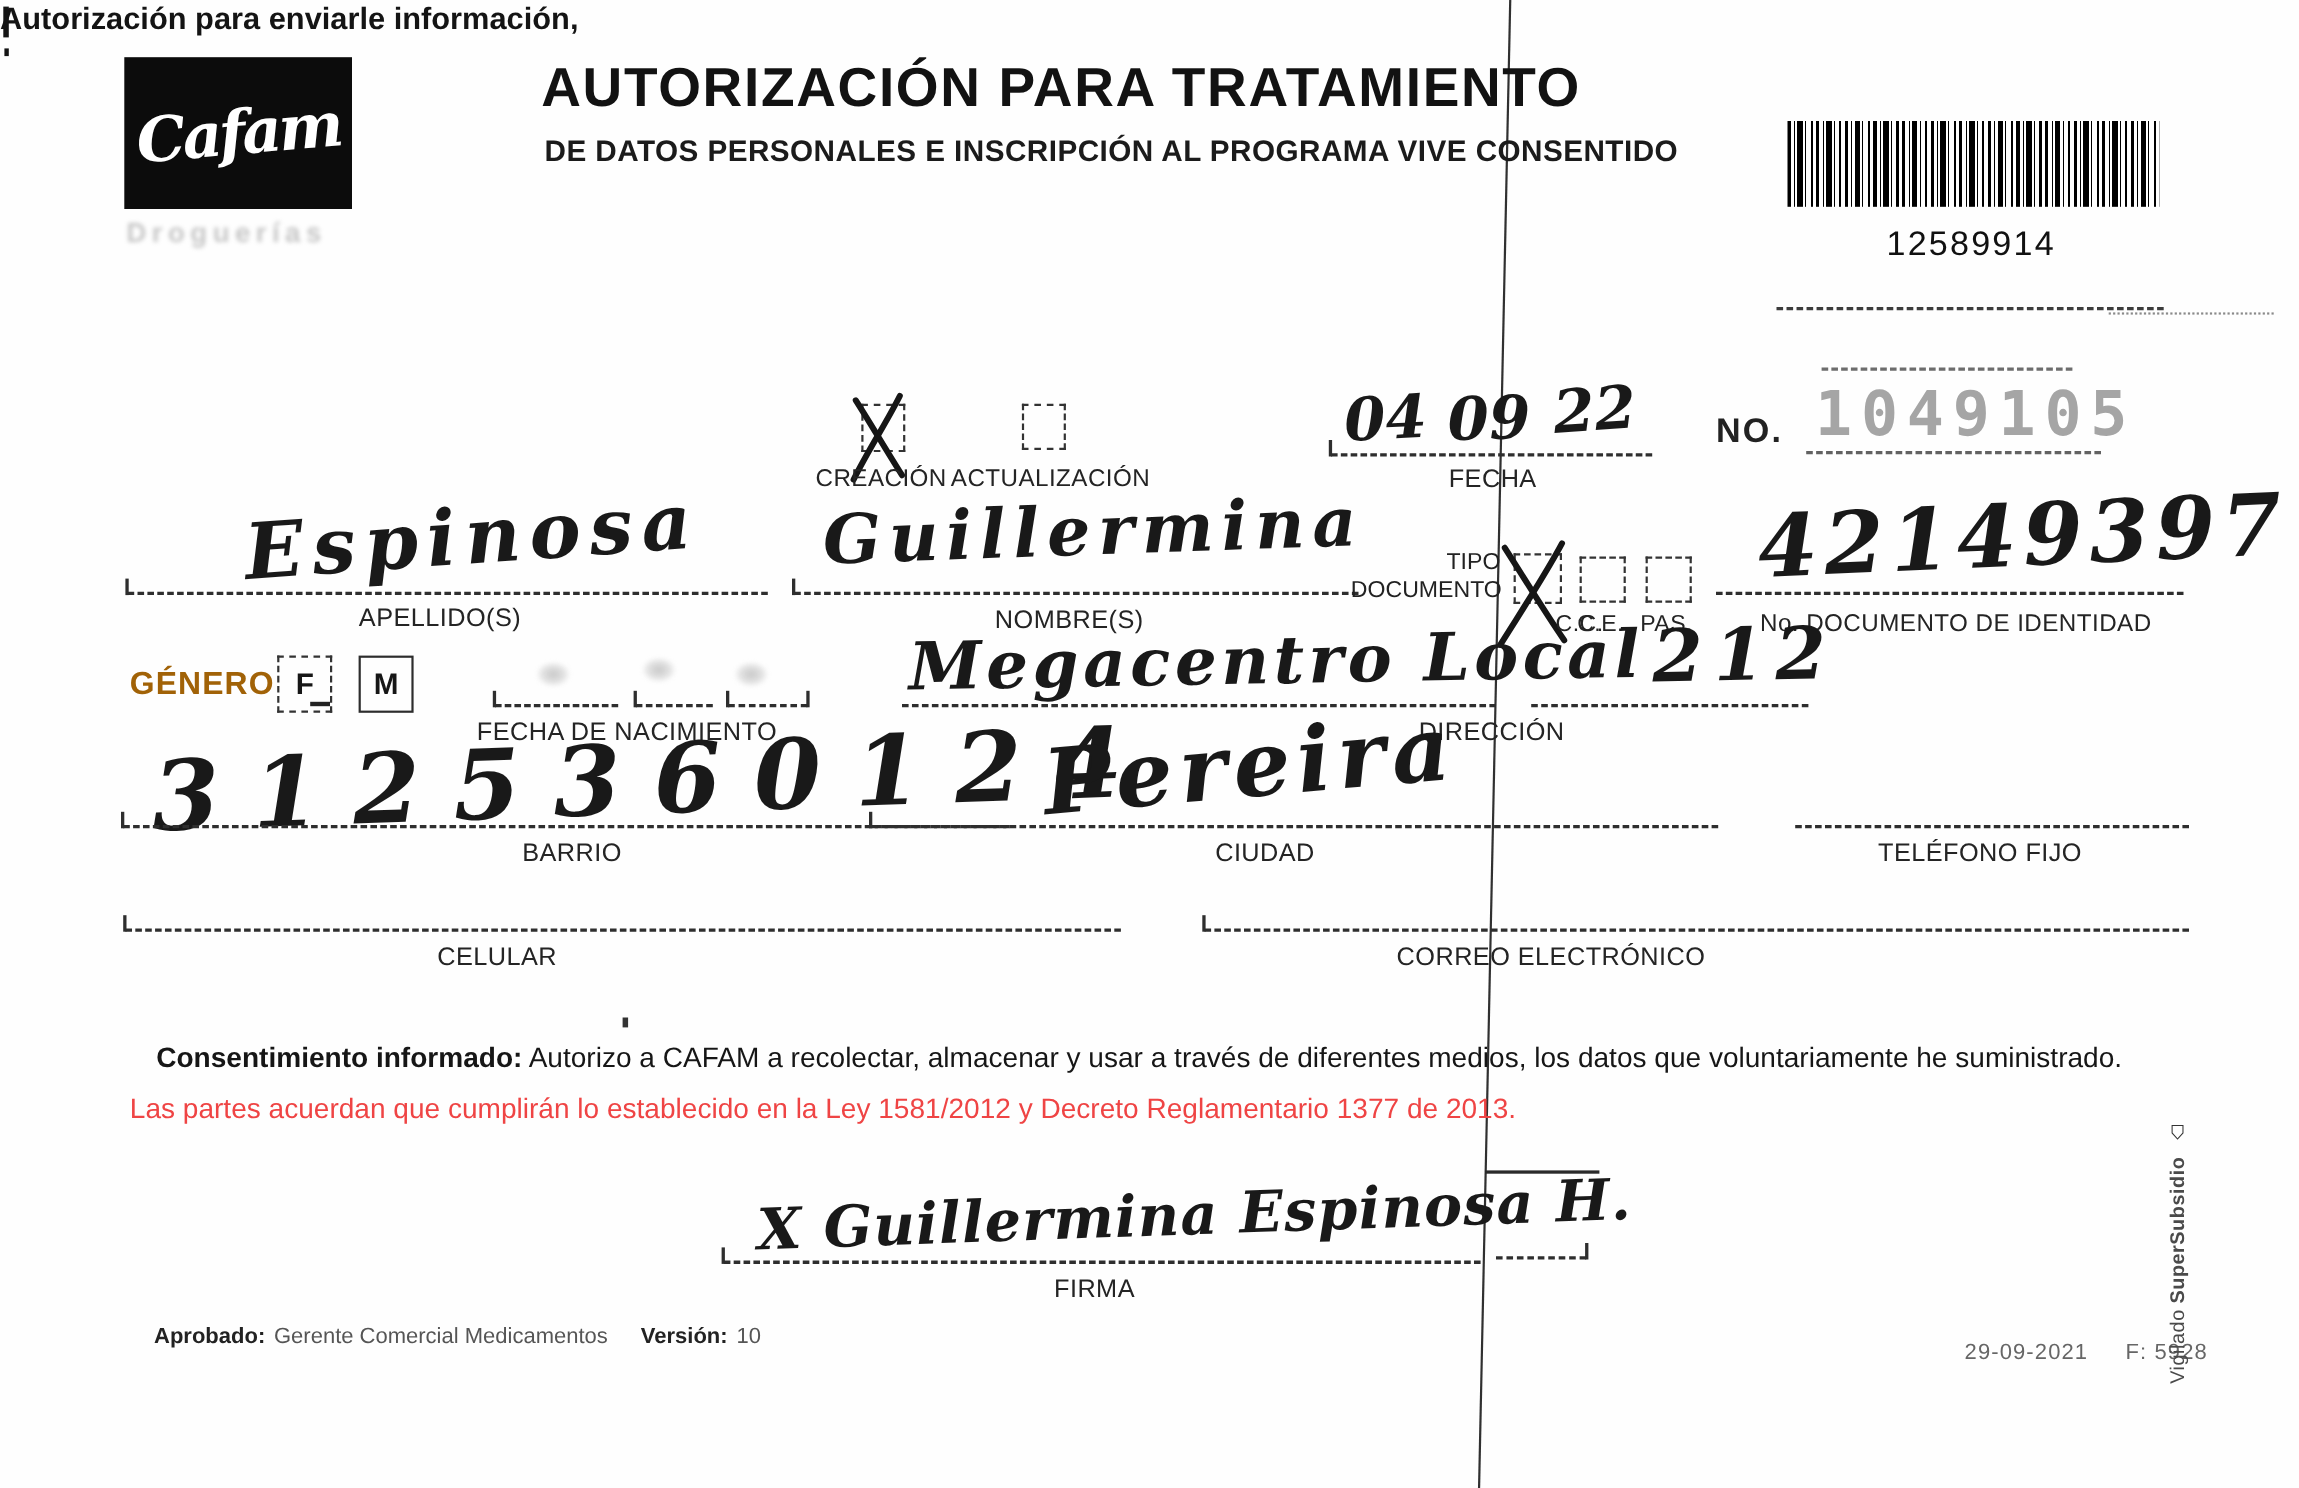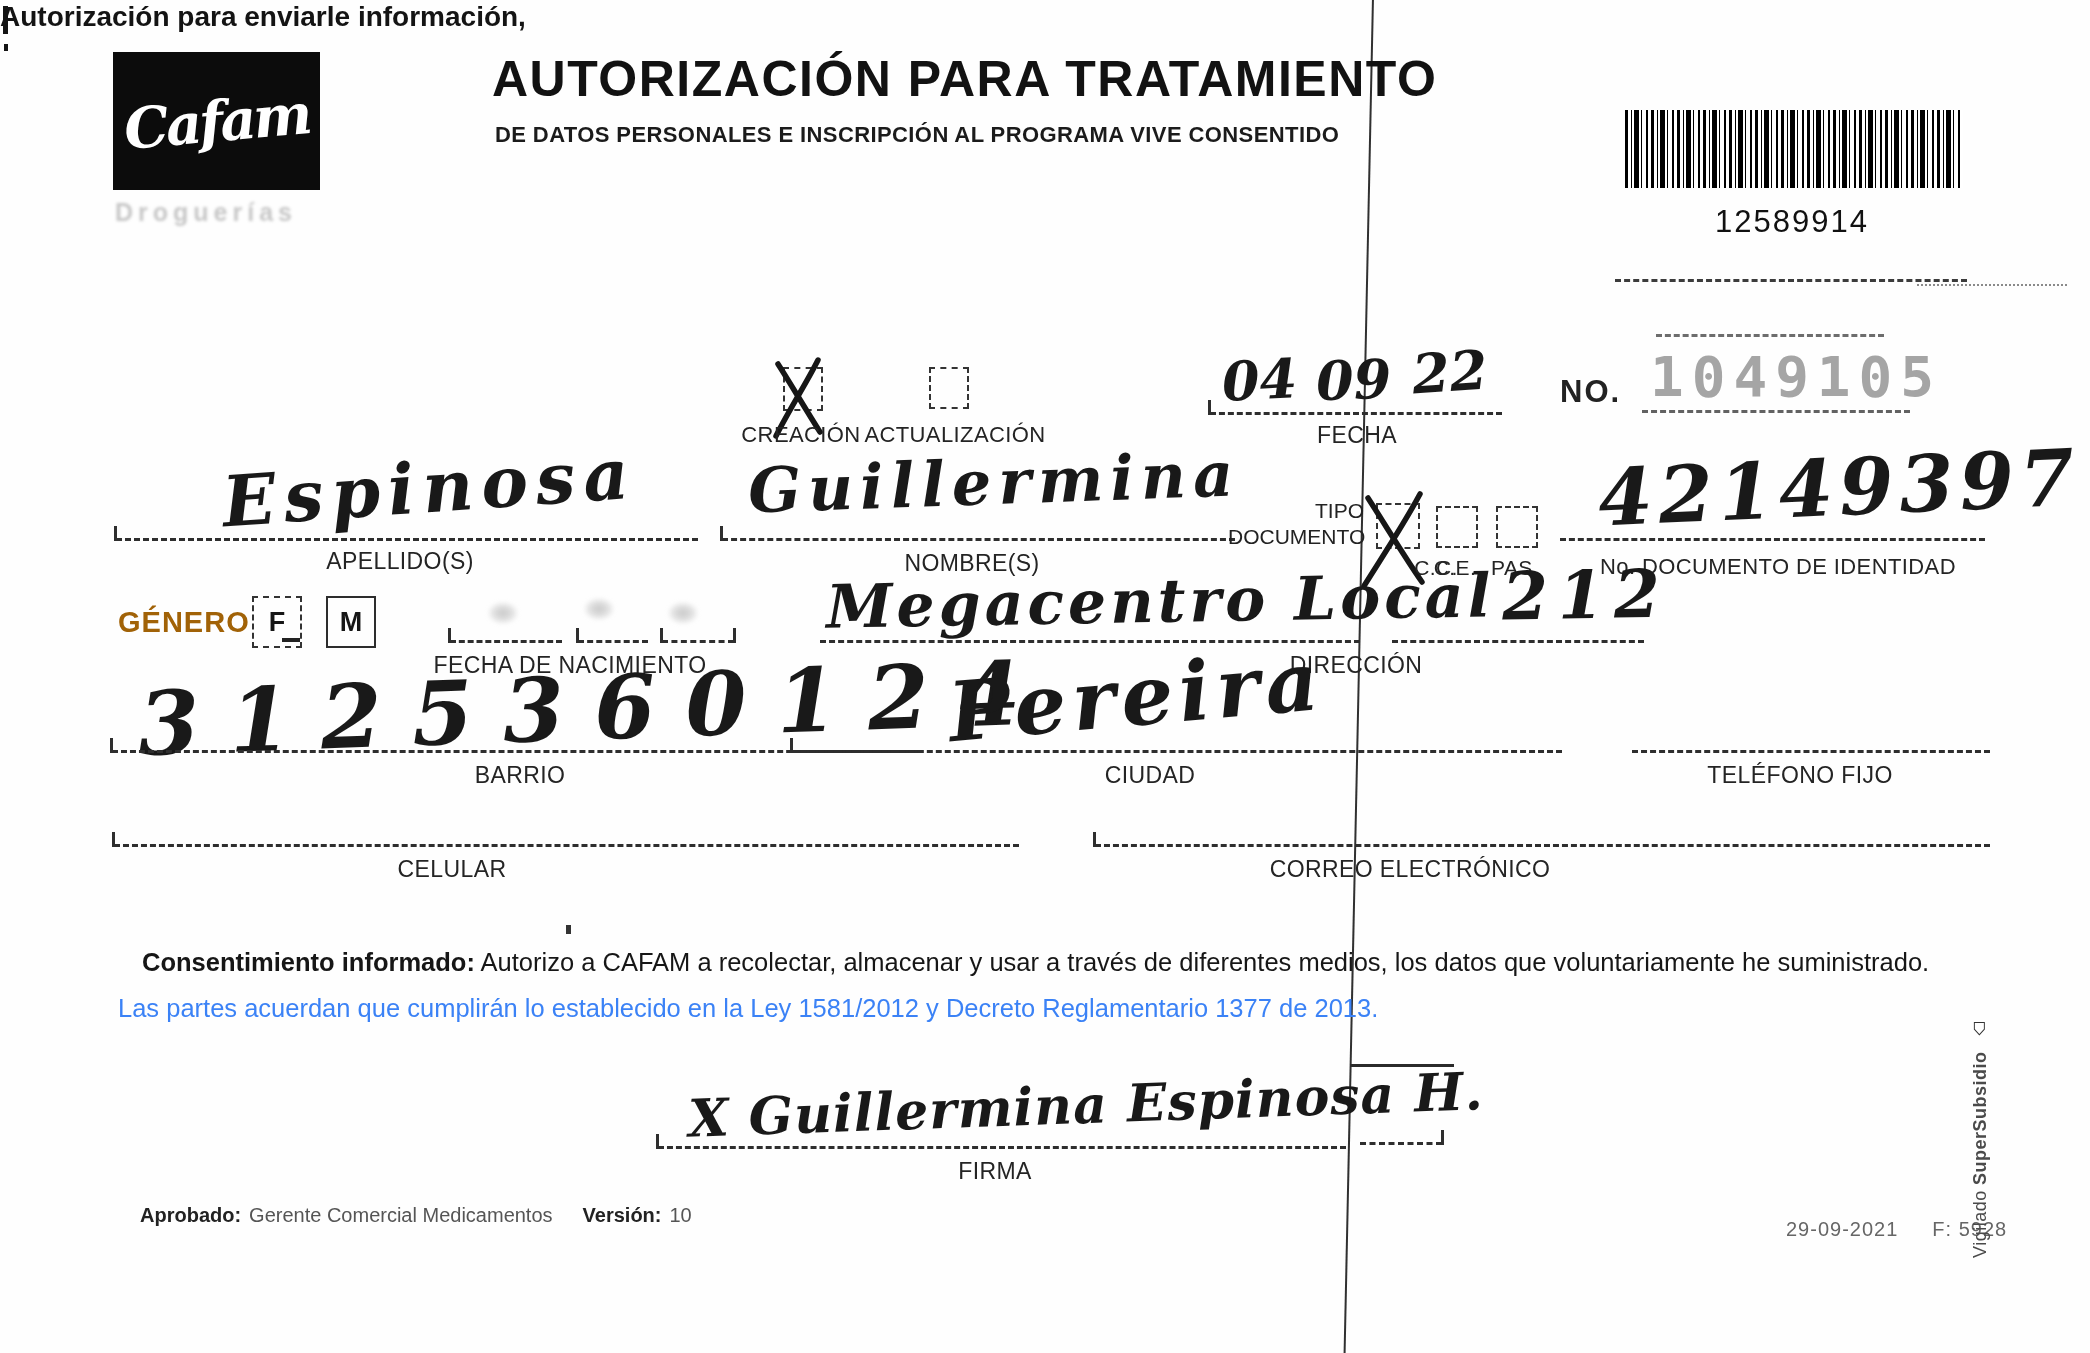--- a/index.html
+++ b/index.html
@@ -27,21 +27,21 @@
   #corner2{left:4px;top:44px;width:4px;height:7px;background:#141414;}
 
   #logo{left:113px;top:52px;width:207px;height:138px;background:#0c0c0c;
         display:flex;align-items:center;justify-content:center;}
   #logo-text{color:#fff;font-family:"DejaVu Serif",serif;font-style:italic;font-weight:700;
         font-size:56px;letter-spacing:-3px;transform:rotate(-5deg);}
   #logo-sub{left:115px;top:198px;font-size:25px;font-weight:700;color:#8f8f8f;
         opacity:.5;filter:blur(1.8px);letter-spacing:5px;}
 
   #title{left:492px;top:50px;font-size:50px;font-weight:800;letter-spacing:1.5px;color:#121212;}
-  #subtitle{left:495px;top:122px;font-size:22px;font-weight:700;letter-spacing:.4px;color:#1b1b1b;}
+  #subtitle{left:495px;top:122px;font-size:27px;font-weight:700;letter-spacing:.4px;color:#1b1b1b;}
 
   #barcode{left:1625px;top:110px;width:338px;height:78px;
      background:repeating-linear-gradient(90deg,#000 0 3px,#fff 3px 6px,#000 6px 7px,#fff 7px 9px,
        #000 9px 14px,#fff 14px 16px,#000 16px 17px,#fff 17px 21px,#000 21px 23px,#fff 23px 26px);}
   #barcode-num{left:1792px;top:204px;transform:translateX(-50%);font-size:31px;letter-spacing:2px;color:#111;}
   #barcode-dash{left:1615px;top:279px;width:352px;border-bottom:3px dashed #3c3c3c;}
   #barcode-dash2{left:1917px;top:284px;width:150px;border-bottom:2px dotted #8a8a8a;}
 
   #fold{left:1372px;top:-3px;width:2px;height:1360px;background:#1e1e1e;
         transform:rotate(1.2deg);transform-origin:top left;opacity:.92;}
@@ -110,21 +110,21 @@
   #uline-telefono{left:1632px;top:750px;width:358px;}
   #lbl-telefono{left:1800px;top:762px;}
 
   #uline-celular{left:114px;top:844px;width:905px;}
   #lbl-celular{left:452px;top:856px;}
   #uline-correo{left:1095px;top:844px;width:895px;}
   #lbl-correo{left:1390px;top:856px;margin-left:20px;}
 
   #consent-dot{left:566px;top:925px;width:5px;height:9px;background:#333;}
   #consent1{left:118px;top:948px;font-size:25.5px;color:#161616;}
-  #consent2{left:118px;top:994px;font-size:25.5px;color:#3b82f6;}
+  #consent2{left:118px;top:994px;font-size:25.5px;color:#ef4444;}
   #consent1 b,#footer-left b{font-weight:800;margin-left:24px;}
 
   #stray{left:1350px;top:1064px;width:104px;height:3px;background:#2a2a2a;}
   #hw-firma{left:688px;top:1074px;font-size:52px;letter-spacing:1px;transform:rotate(-2deg);}
   #uline-firma{left:658px;top:1146px;width:688px;}
   #uline-firma2{left:1360px;top:1142px;width:82px;}
   #lbl-firma{left:995px;top:1158px;}
 
   #footer-left{left:116px;top:1204px;font-size:20px;color:#222;}
   #footer-left .val{color:#555;margin-left:8px;}

